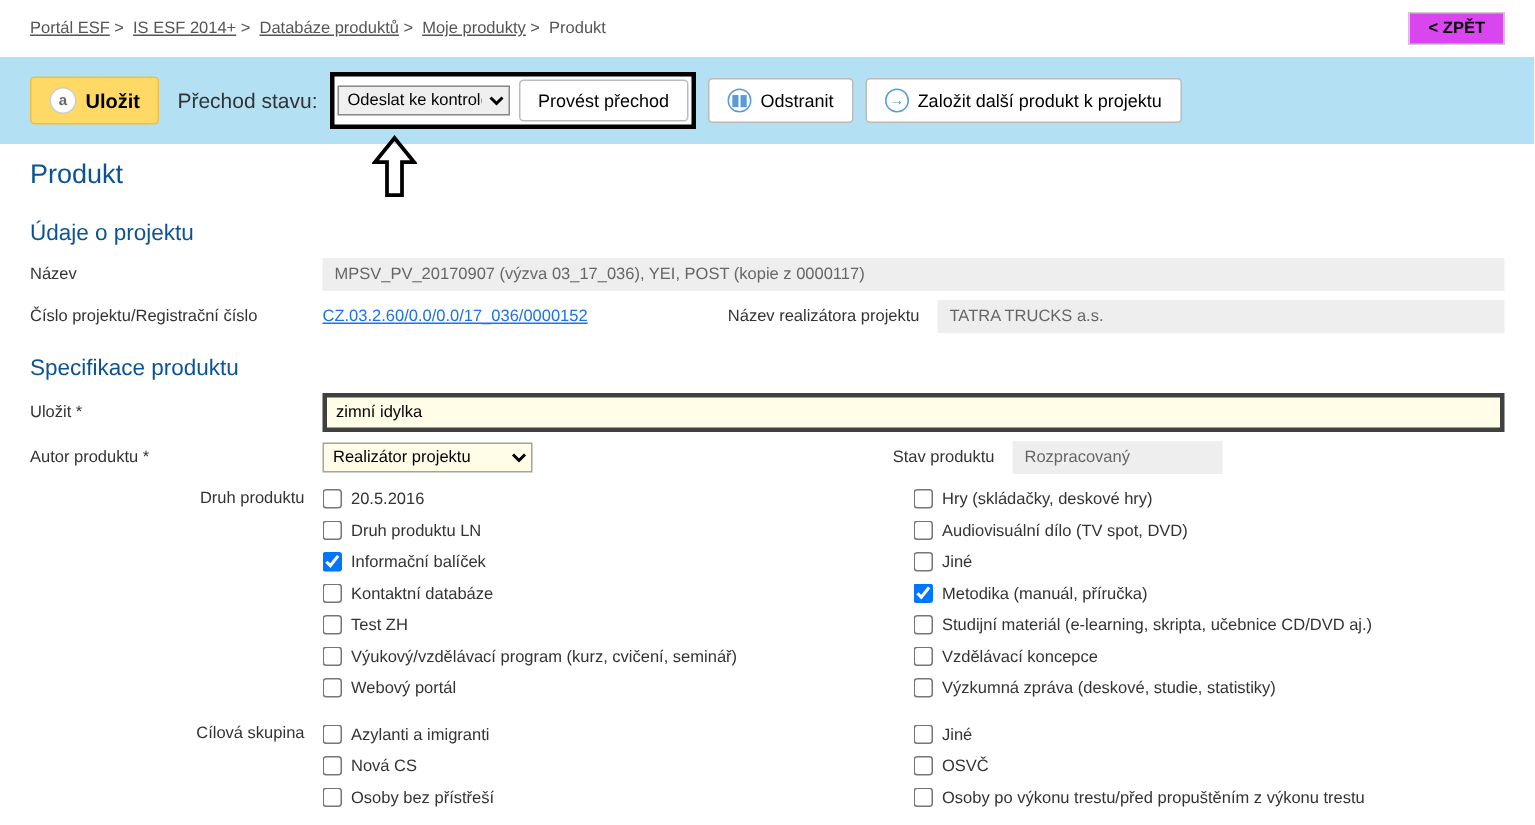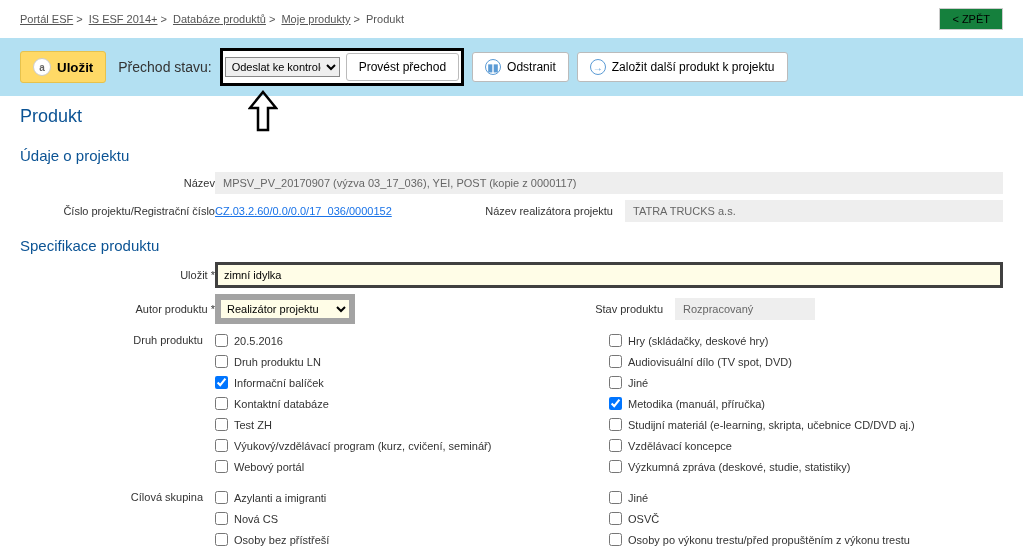--- a/index.html
+++ b/index.html
@@ -2,47 +2,47 @@
 <html><head>
 <meta charset="utf-8">
 <style>
   * { box-sizing: border-box; margin: 0; padding: 0; }
   body { font-family: Arial, sans-serif; font-size: 11px; color: #333; background: #fff; }
   
   .topbar { display: flex; justify-content: space-between; align-items: center; padding: 8px 20px; }
   .breadcrumb { font-size: 11px; color: #555; }
   .breadcrumb a { color: #555; }
   .breadcrumb span.sep { margin: 0 3px; }
-  .back-btn { border: 1px solid #ccc; background: #15803d; padding: 4px 12px; font-size: 11px; cursor: pointer; }
+  .back-btn { border: 1px solid #ccc; background: #d946ef; padding: 4px 12px; font-size: 11px; cursor: pointer; font-weight: bold; }
   
   .actionbar { background: #b3e0f2; padding: 10px 20px; display: flex; align-items: center; gap: 8px; }
   .save-btn { background: #ffd966; border: 1px solid #e6c24d; border-radius: 3px; padding: 6px 12px; display: flex; align-items: center; gap: 6px; cursor: pointer; font-weight: bold; }
   .save-btn .icon-circle { width: 18px; height: 18px; border-radius: 50%; background: #fff; display: flex; align-items: center; justify-content: center; font-size: 10px; color: #666; font-weight: bold; border: 1px solid #ccc; }
   .state-label { font-size: 14px; color: #333; margin-left: 4px; }
   .highlight-box { border: 3px solid #000; padding: 2px; display: flex; gap: 6px; align-items: center; background: #fff; }
   .state-select { font-size: 11px; padding: 2px; border: 1px solid #888; width: 115px; }
   .white-btn { background: #fff; border: 1px solid #bbb; border-radius: 3px; padding: 6px 12px; font-size: 12px; cursor: pointer; display: flex; align-items: center; gap: 6px; }
   .white-btn .icon-sm { width: 16px; height: 16px; border: 1px solid #5b9bd5; border-radius: 50%; display: flex; align-items: center; justify-content: center; font-size: 10px; color: #5b9bd5; font-weight: bold; }
   
   .arrow-annotation { position: absolute; left: 248px; top: 90px; }
   .arrow-annotation svg { width: 30px; height: 42px; }
   
   .content { padding: 10px 20px 20px 20px; }
   h1.page-title { color: #0b5394; font-size: 18px; font-weight: normal; margin-bottom: 20px; }
   h2.section-title { color: #0b5394; font-size: 15px; font-weight: normal; margin: 15px 0 8px 0; }
   
   .form-row { display: flex; align-items: center; margin-bottom: 6px; }
-  .form-label { width: 195px; text-align: right; font-size: 11px; color: #333; }
+  .form-label { width: 195px; text-align: left; padding-right: 12px; font-size: 11px; color: #333; }
   .ro-field { background: #eee; padding: 5px 8px; flex: 1; font-size: 11px; color: #666; }
   .ro-field.short { flex: 0 0 140px; }
   .link-val { color: #1a73e8; text-decoration: underline; }
   .second-label { width: 170px; text-align: right; padding-right: 12px; margin-left: 20px; font-size: 11px; }
   
   .text-input { border: 3px solid #404040; padding: 4px 6px; font-size: 11px; flex: 1; background: #fffde7; }
-  .select-input { border: 6px solid #a3a3a3; padding: 2px; font-size: 11px; width: 140px; background: #fffde7; }
+  .select-input { border: 1px solid #a3a3a3; padding: 2px; font-size: 11px; width: 140px; background: #fffde7; }
   
   .checkbox-grid { display: flex; }
   .checkbox-col { flex: 1; }
   .checkbox-row { display: flex; align-items: center; padding: 4px 0; font-size: 11px; }
   .checkbox-row input { margin-right: 6px; }
   .grp-wrapper { display: flex; }
   .grp-label { width: 195px; text-align: right; padding-right: 12px; font-size: 11px; padding-top: 4px; }
 </style>
 </head>
 <body>

